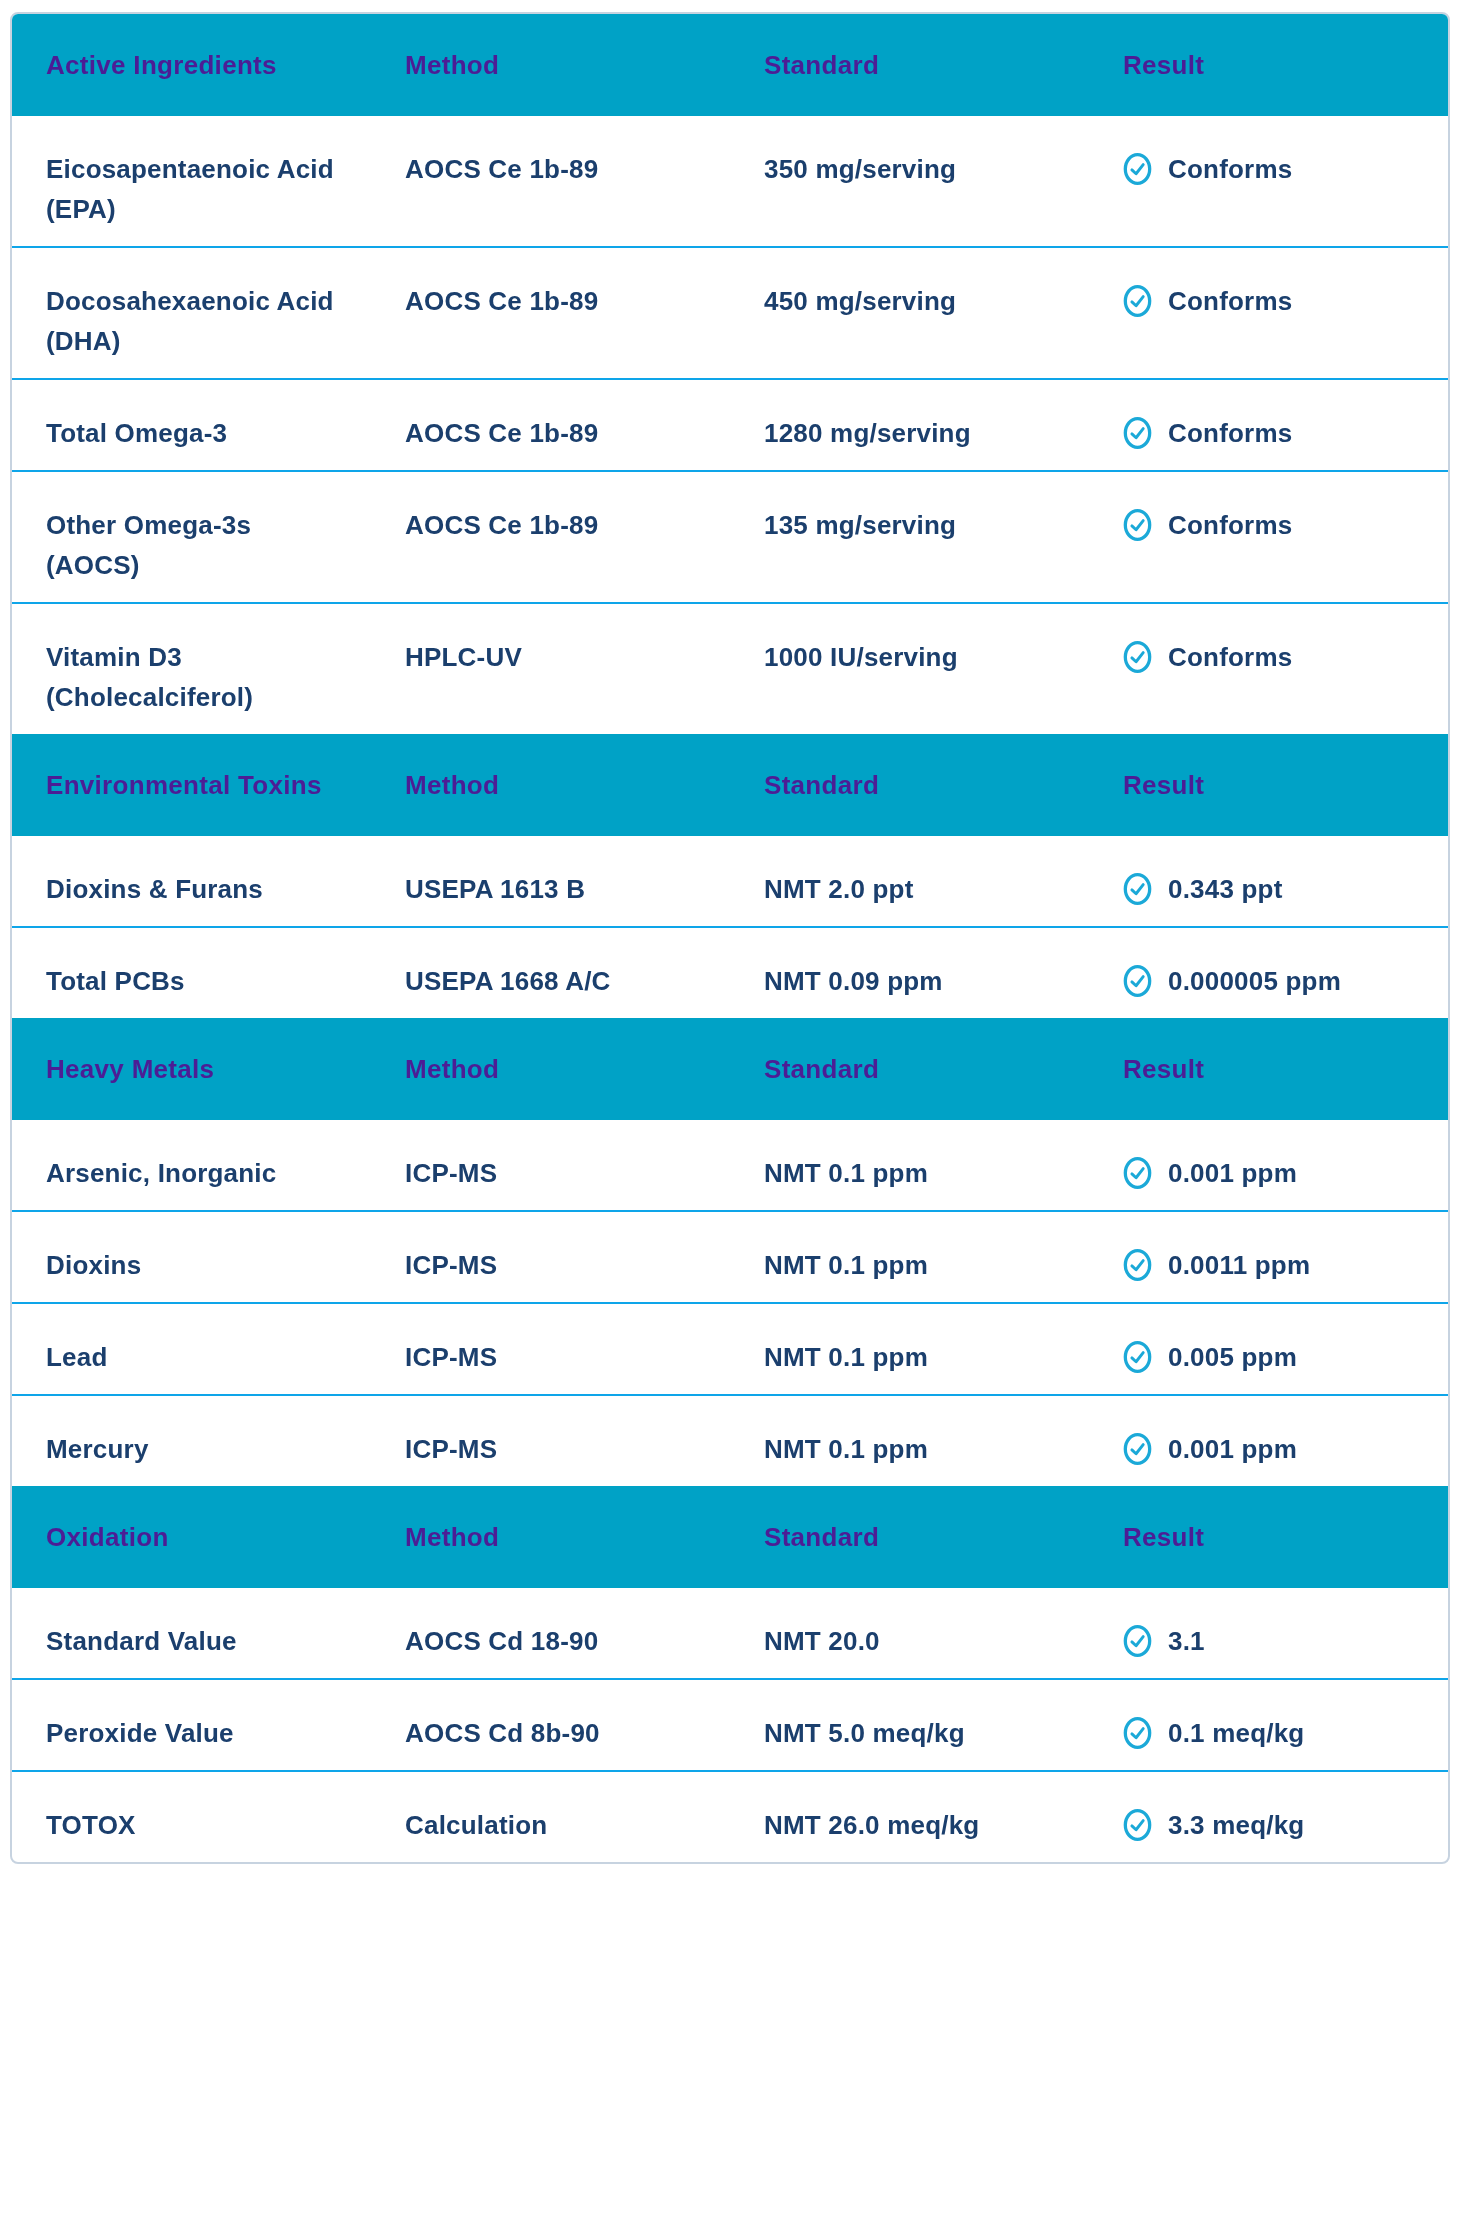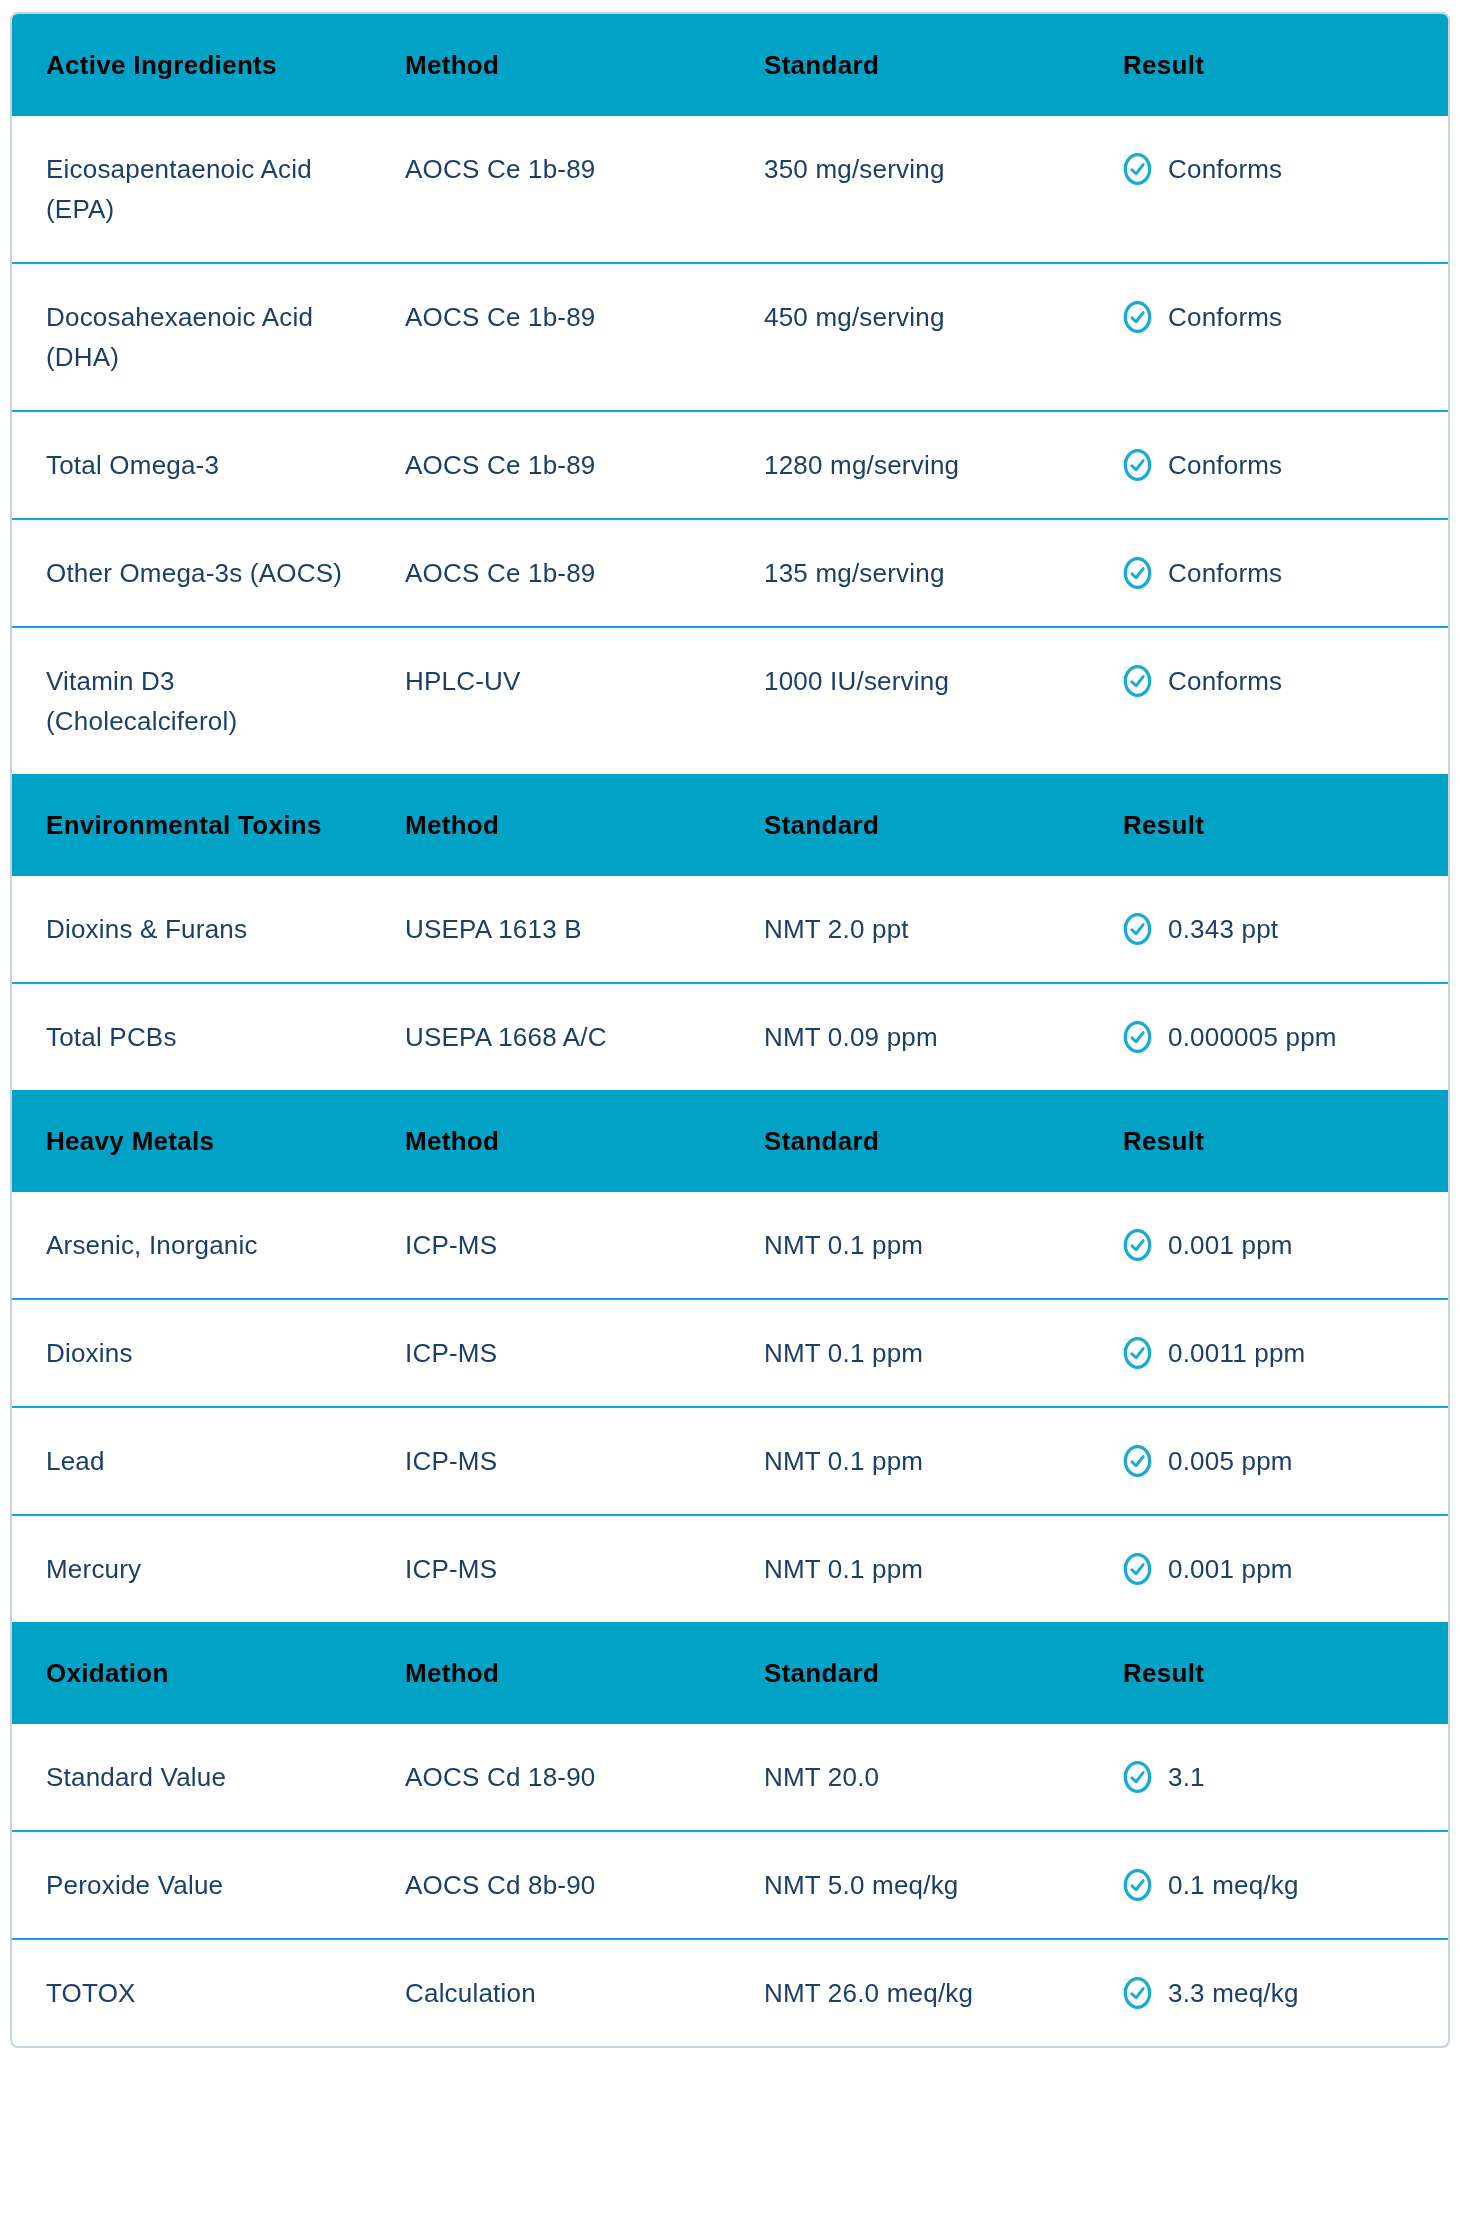--- a/index.html
+++ b/index.html
@@ -28,30 +28,30 @@
     font-size:26px;
     line-height:40px;
   }
   table.coa col{width:25%;}
   table.coa th, table.coa td{
     text-align:left;
     box-sizing:border-box;
   }
   tr.section-header th{
     background:#00a2c6;
-    color:#000000;
+    color:#4c1d95;
     font-weight:700;
     letter-spacing:0.3px;
     padding:31px 20px 31px 34px;
     vertical-align:top;
   }
   tr.body-row td{
-    padding:33px 20px 33px 34px;
+    padding:33px 20px 17px 34px;
     vertical-align:top;
-    font-weight:400;
+    font-weight:700;
     letter-spacing:0.2px;
   }
   
   th.c1, td.c1{ padding-right:100px; }
   td.result-cell{ vertical-align:middle; }
   tr.body-row + tr.body-row td{ border-top:2px solid #0ea5e9; }
   .result{
     display:flex;
     align-items:center;
     gap:16px;

